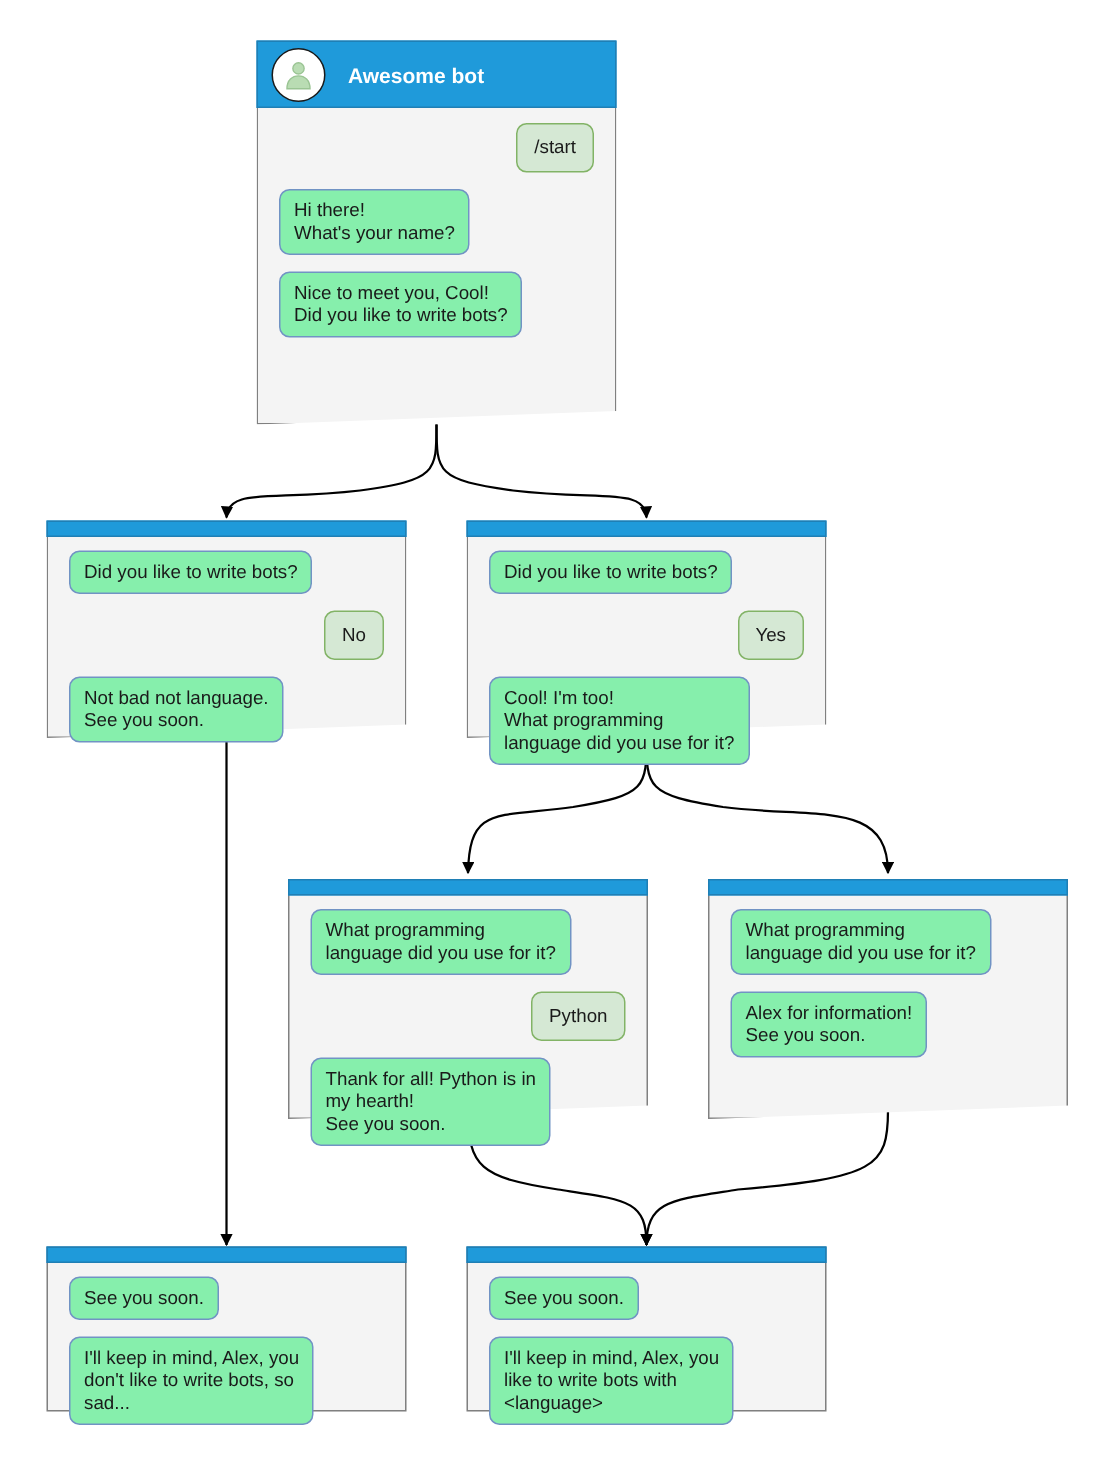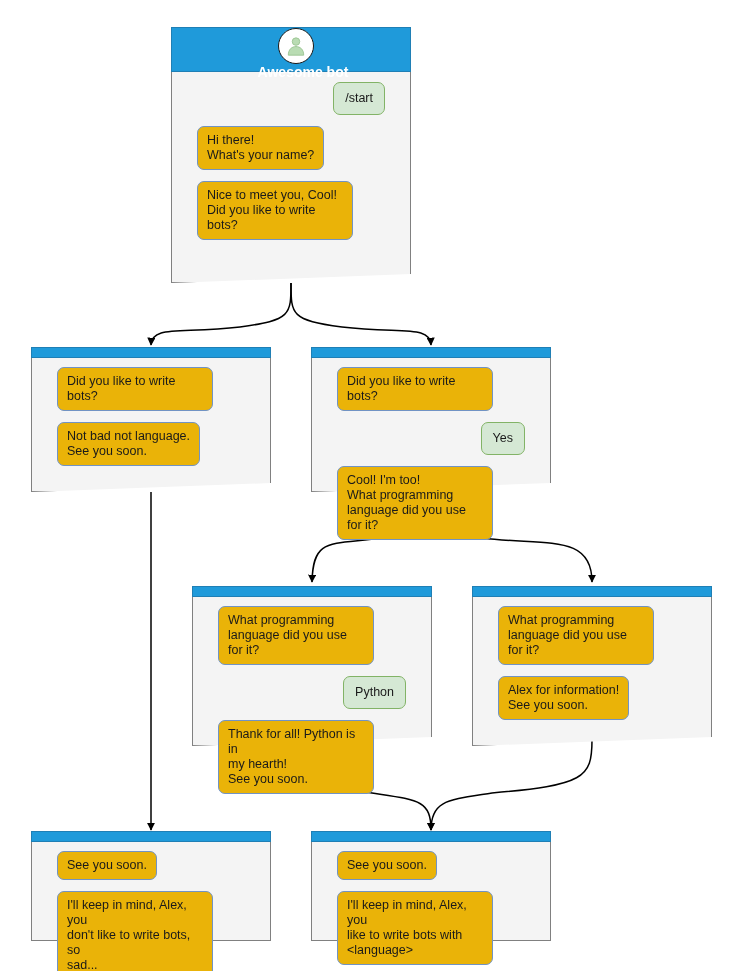--- a/index.html
+++ b/index.html
@@ -58,21 +58,20 @@
     background: #1f9ada;
     border: 1px solid #1f7fb5;
     box-sizing: border-box;
     z-index: 2;
   }
   .node.root .headerbar {
     height: 45px;
     display: flex;
     align-items: center;
     padding-left: 9px;
-    flex-direction: column;
   }
   .node.sub .headerbar { height: 11px; }
 
   .avatar {
     width: 36px;
     height: 36px;
     border-radius: 50%;
     background: #ffffff;
     border: 1.6px solid #1a1a1a;
     box-sizing: border-box;
@@ -90,41 +89,41 @@
     margin-left: 15px;
     white-space: nowrap;
   }
 
   .msgs {
     position: absolute;
     left: 0;
     width: 100%;
     z-index: 3;
     box-sizing: border-box;
-    padding: 0 26px;
+    padding: 0 15px;
   }
   .node.root .msgs { top: 45px; padding-top: 10px; }
   .node.sub  .msgs { top: 11px; padding-top: 9px; }
 
   .row { display: flex; margin-bottom: 11px; }
   .row.left  { justify-content: flex-start; }
   .row.right { justify-content: flex-end; }
 
   .bubble {
     font-size: 12.5px;
     line-height: 15px;
     color: #1a1a1a;
     padding: 6px 9px;
     border-radius: 7px;
     box-sizing: border-box;
     white-space: pre-line;
     max-width: 83%;
   }
   .bubble.bot {
-    background: #eab308;
+    background: #86efac;
     border: 1px solid #7193c4;
   }
   .bubble.user {
     background: #d5e8d4;
     border: 1px solid #82b366;
     text-align: left;
     padding: 8px 11px;
   }
 </style>
 </head>
@@ -182,20 +181,23 @@
     </div>
   </div>
 
   <div class="node sub tilt" style="left:31px; top:347px; width:240px; height:145px;">
     <div class="skin"></div>
     <div class="headerbar"></div>
     <div class="msgs">
       <div class="row left">
         <div class="bubble bot">Did you like to write bots?</div>
       </div>
+      <div class="row right">
+        <div class="bubble user">No</div>
+      </div>
       <div class="row left">
         <div class="bubble bot">Not bad not language.
 See you soon.</div>
       </div>
     </div>
   </div>
 
   <div class="node sub tilt" style="left:311px; top:347px; width:240px; height:145px;">
     <div class="skin"></div>
     <div class="headerbar"></div>

